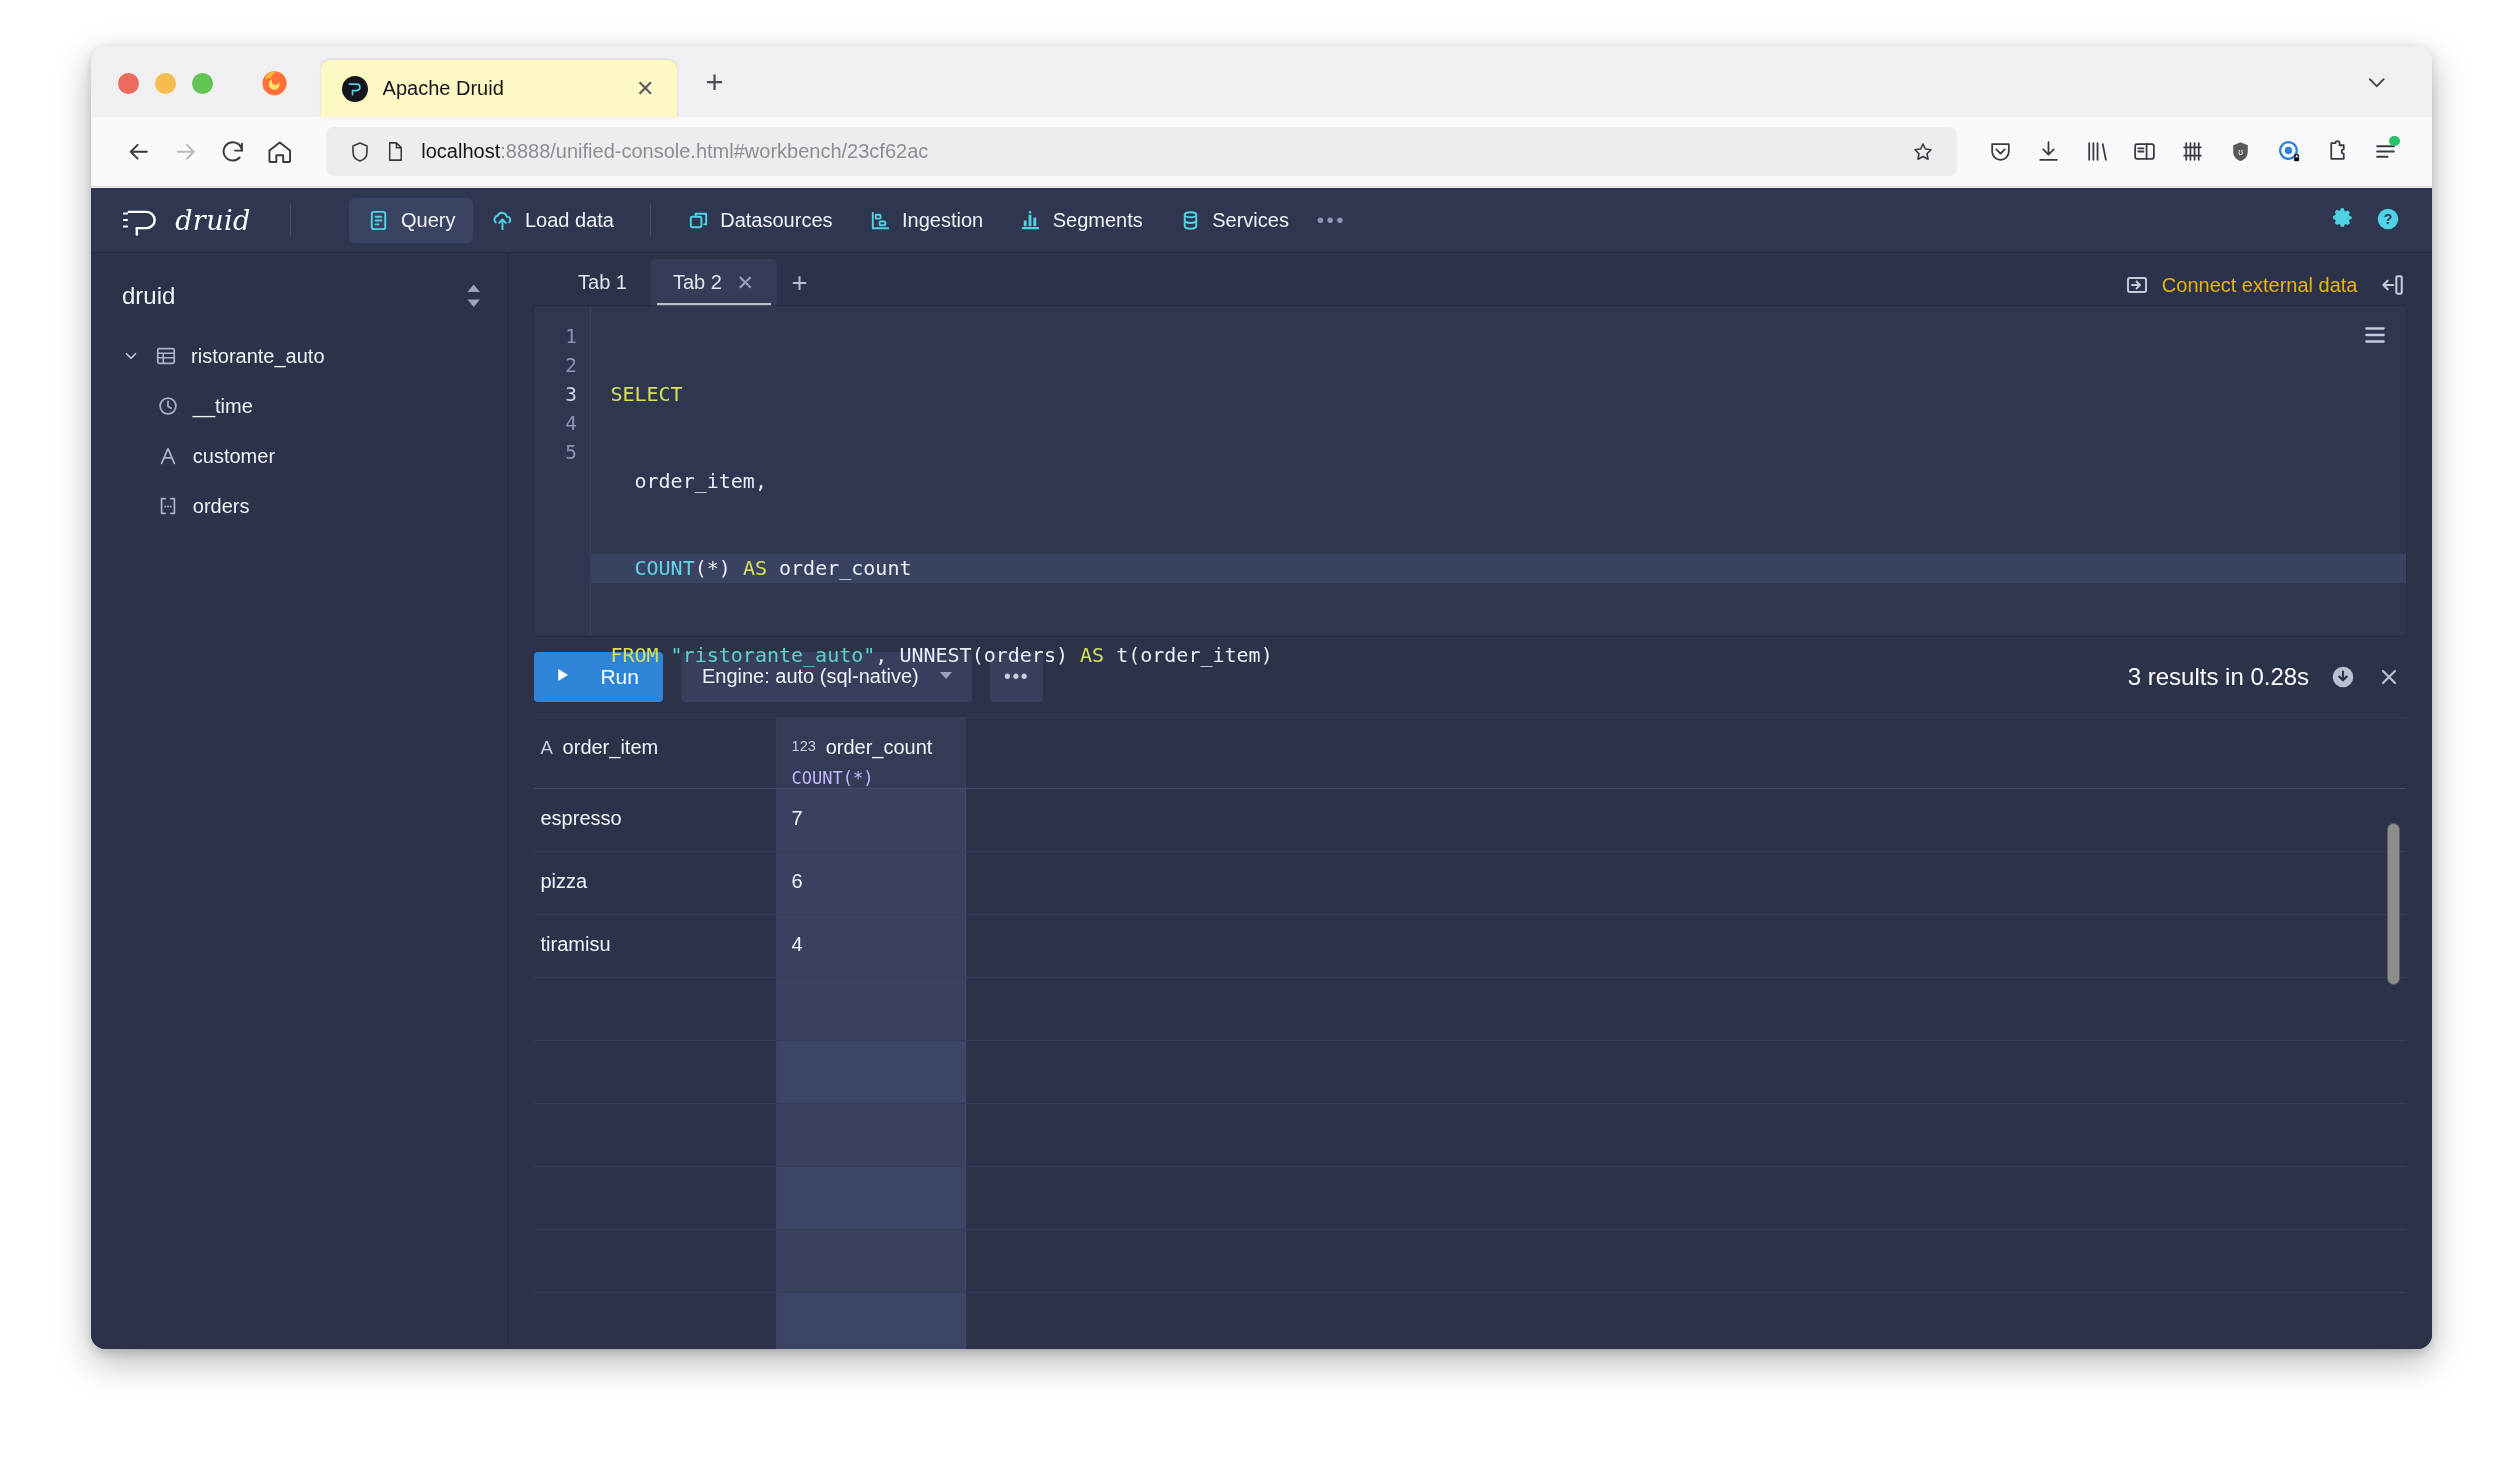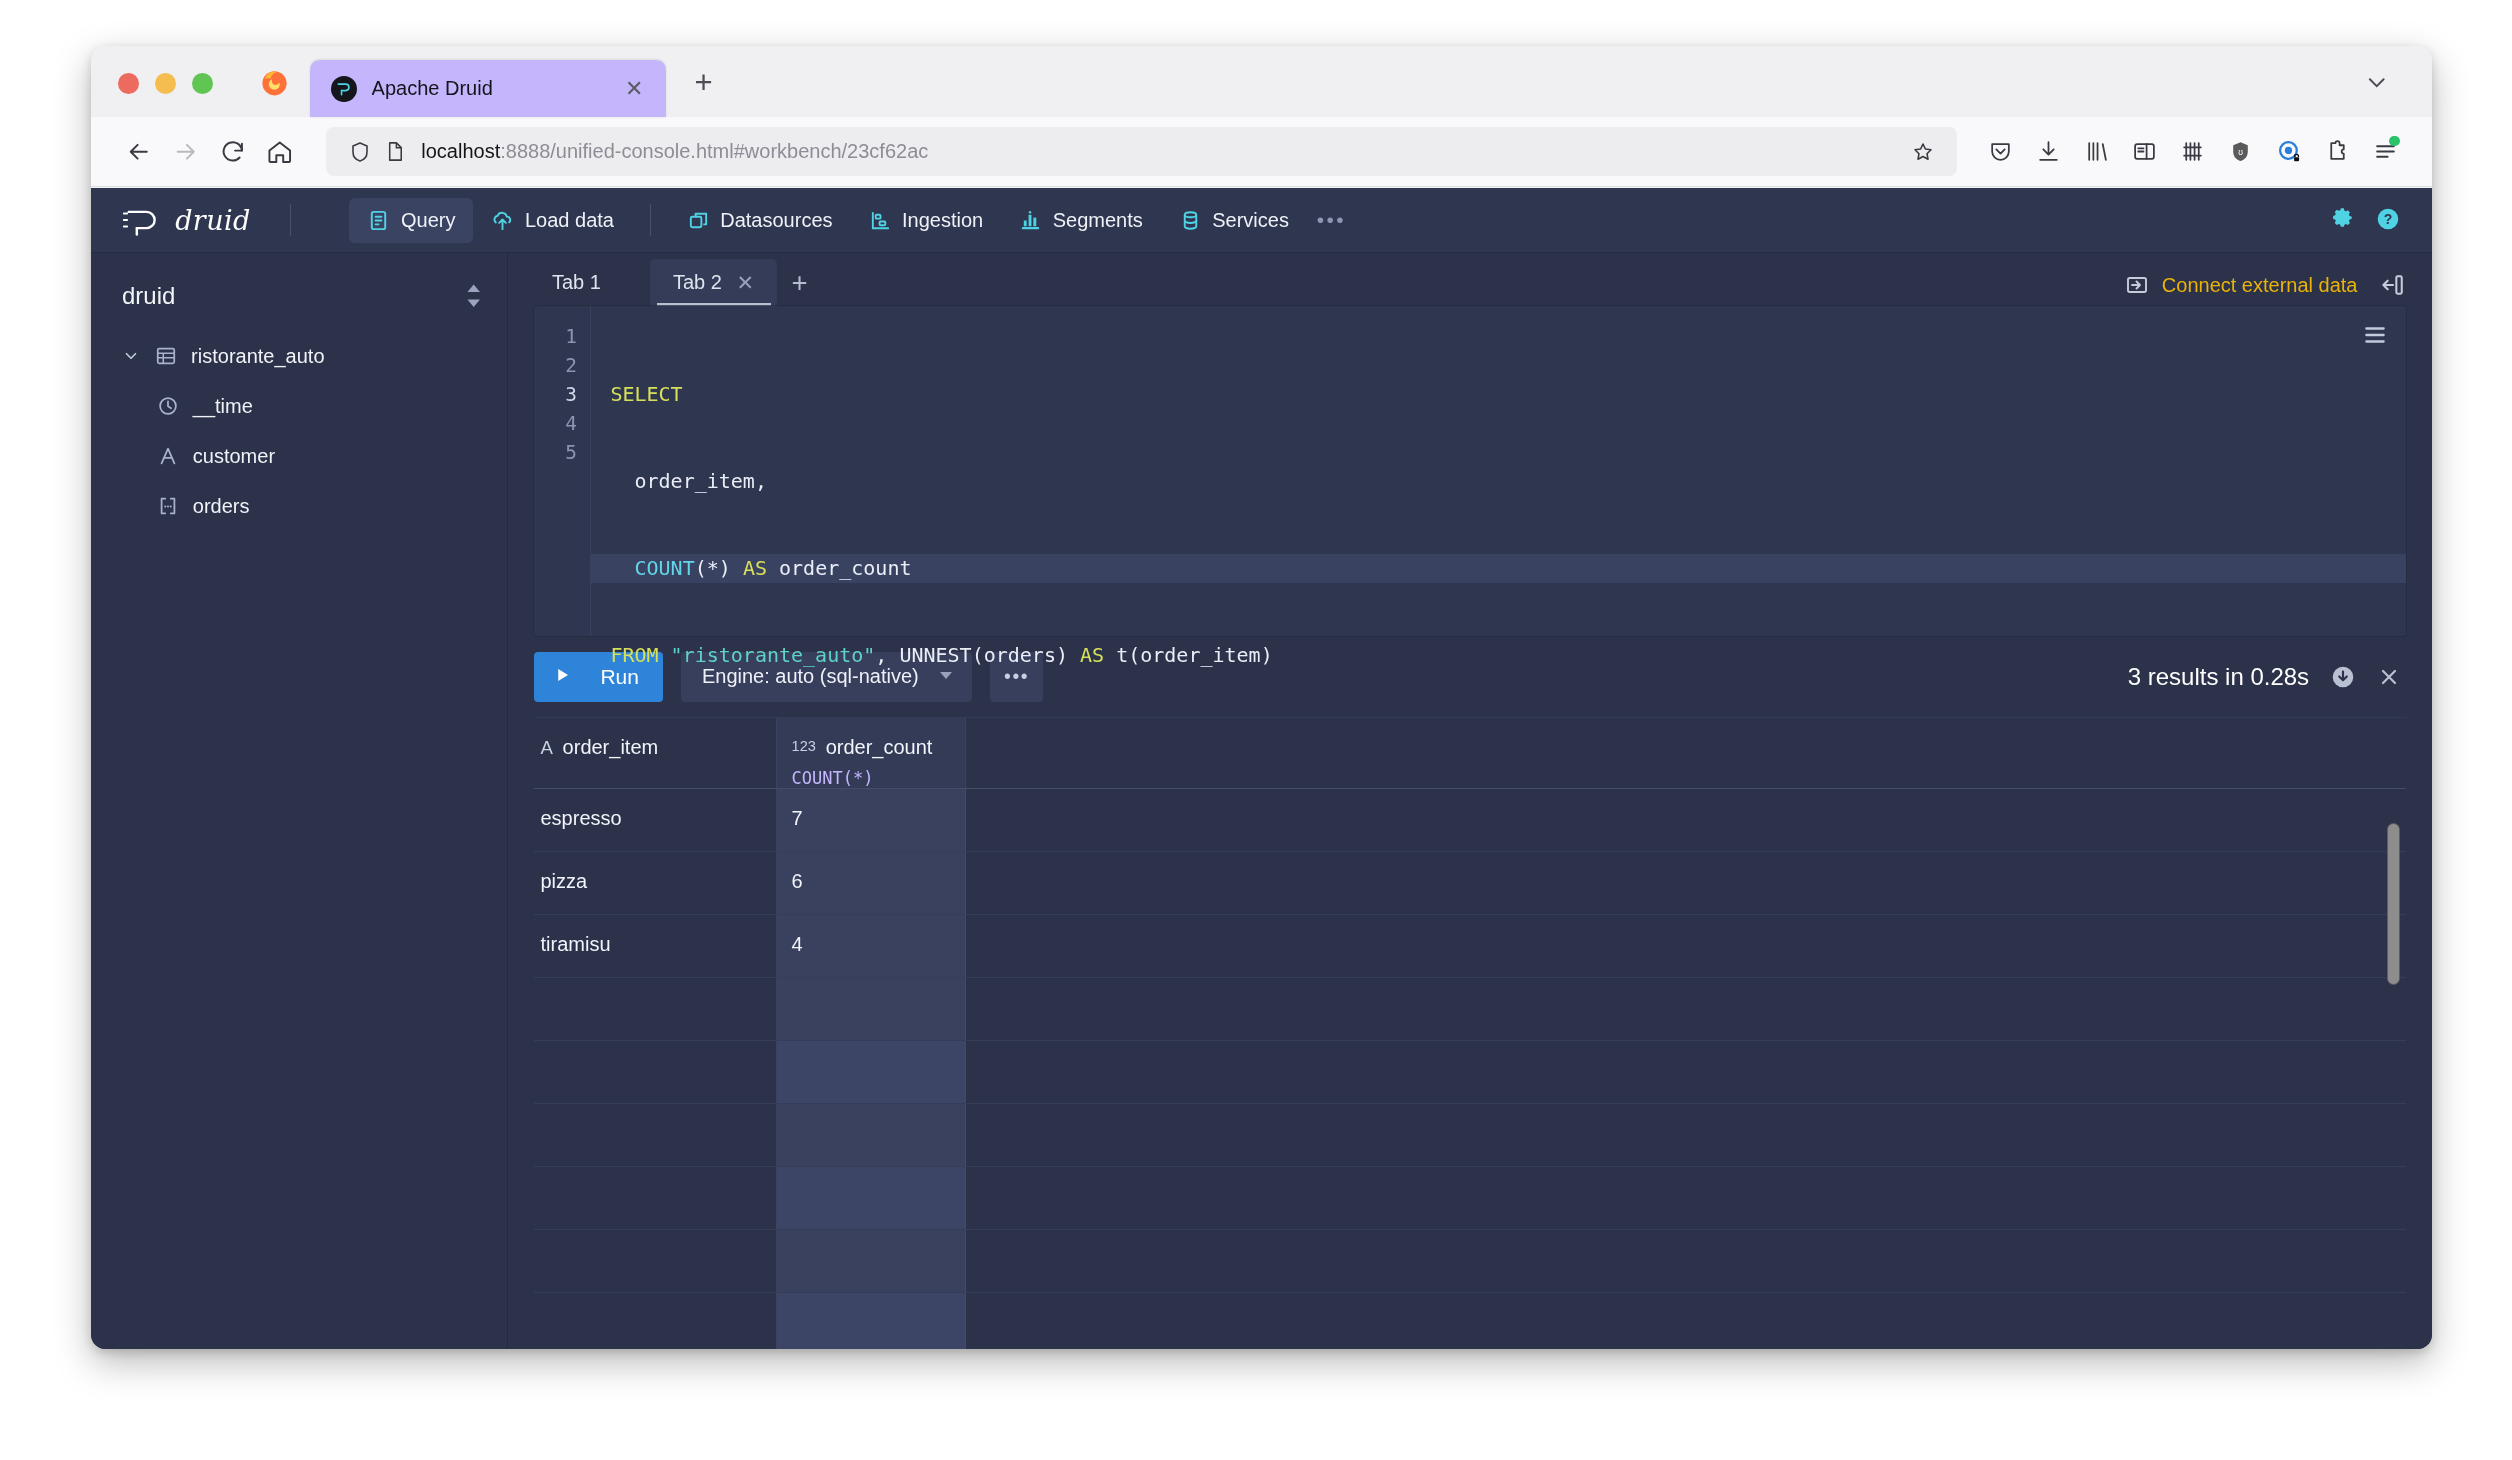--- a/index.html
+++ b/index.html
@@ -30,23 +30,23 @@
     align-items: flex-end;
   }
   .traffic { display: flex; gap: 16px; padding: 0 0 23px 27px; align-items: center; }
   .dot { width: 21px; height: 21px; border-radius: 50%; }
   .dot.r { background: #ed6a5e; }
   .dot.y { background: #f5bd4f; }
   .dot.g { background: #61c554; }
   .ff-logo { margin: 0 0 20px 47px; width: 29px; height: 29px; }
 
   .btab {
-    margin-left: 21px;
+    margin-left: 32px;
     width: 356px; height: 57px;
-    background: #c4b5fd;
+    background: #fef9c3;
     border-radius: 9.7px 9.7px 0 0;
     display: flex; align-items: center;
     padding: 0 18px 0 21px;
     box-shadow: 0 -0.8px 2.4px rgba(0,0,0,0.10);
   }
   .btab-fav { width: 26px; height: 26px; border-radius: 50%; background: #14161c;
               display:flex; align-items:center; justify-content:center; flex: 0 0 auto; }
   .btab-title { flex: 1; margin-left: 14.6px; font-size: 20px; color: #15141a;
                 white-space: nowrap; overflow: hidden; }
   .btab-x { width: 27.5px; height: 27.5px; display:flex; align-items:center; justify-content:center;
@@ -126,21 +126,21 @@
   .tnode .tico { width: 27.5px; display:flex; align-items:center; justify-content:center; color: #aab3cc; }
   .tnode.child { padding-left: 63px; }
   .tlabel { color: #f0f3f8; }
 
   
   .main { flex: 1; display: flex; flex-direction: column; min-width: 0; background: #2b3249; }
 
   .tabbar { height: 53px; display: flex; align-items: flex-end; padding-left: 21px; background: #2b3249; }
   .qtab {
     height: 47px; min-width: 121px; padding: 0 23px;
-    display: flex; align-items: center; justify-content: flex-start; gap: 14.6px;
+    display: flex; align-items: center; justify-content: flex-end; gap: 14.6px;
     font-size: 20px; color: #dfe5ee; position: relative;
   }
   .qtab.active { background: #343c57; border-radius: 4.9px 4.9px 0 0; }
   .qtab.active::after {
     content:""; position: absolute; left: 6.5px; right: 6.5px; bottom: 0; height: 3.2px; background: #b9c0d0;
   }
   .qtab .x { color: #98a0b8; font-size: 21px; line-height: 1; }
   .qtab-add { width: 45px; height: 47px; display:flex; align-items:center; justify-content:center;
               font-size: 27.5px; color: #b6bdd0; font-weight: 300; }
   .tabbar-right { margin-left: auto; display: flex; align-items: center; gap: 21px; padding: 0 27.5px 8px 0; }

